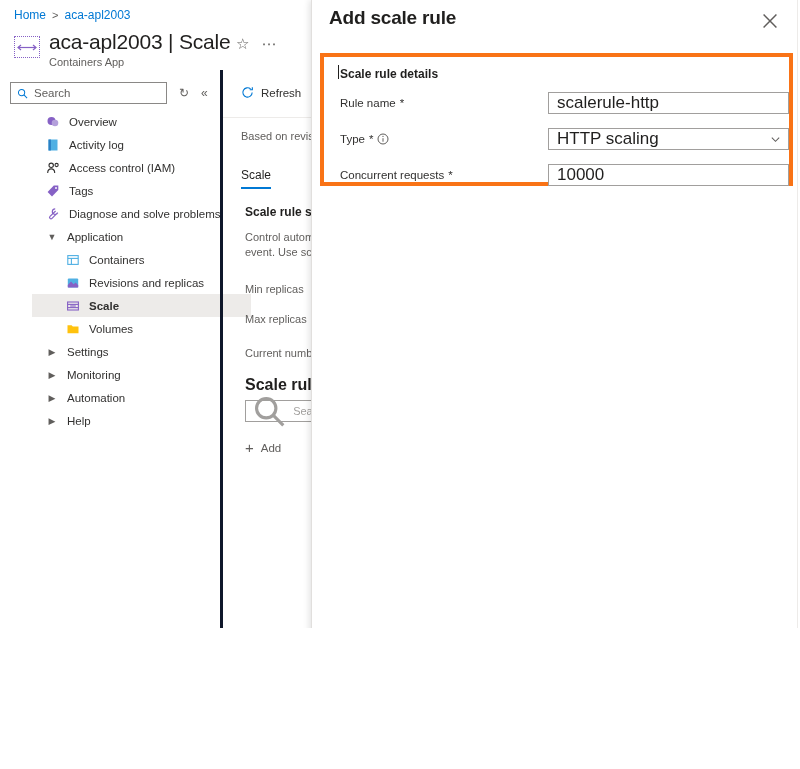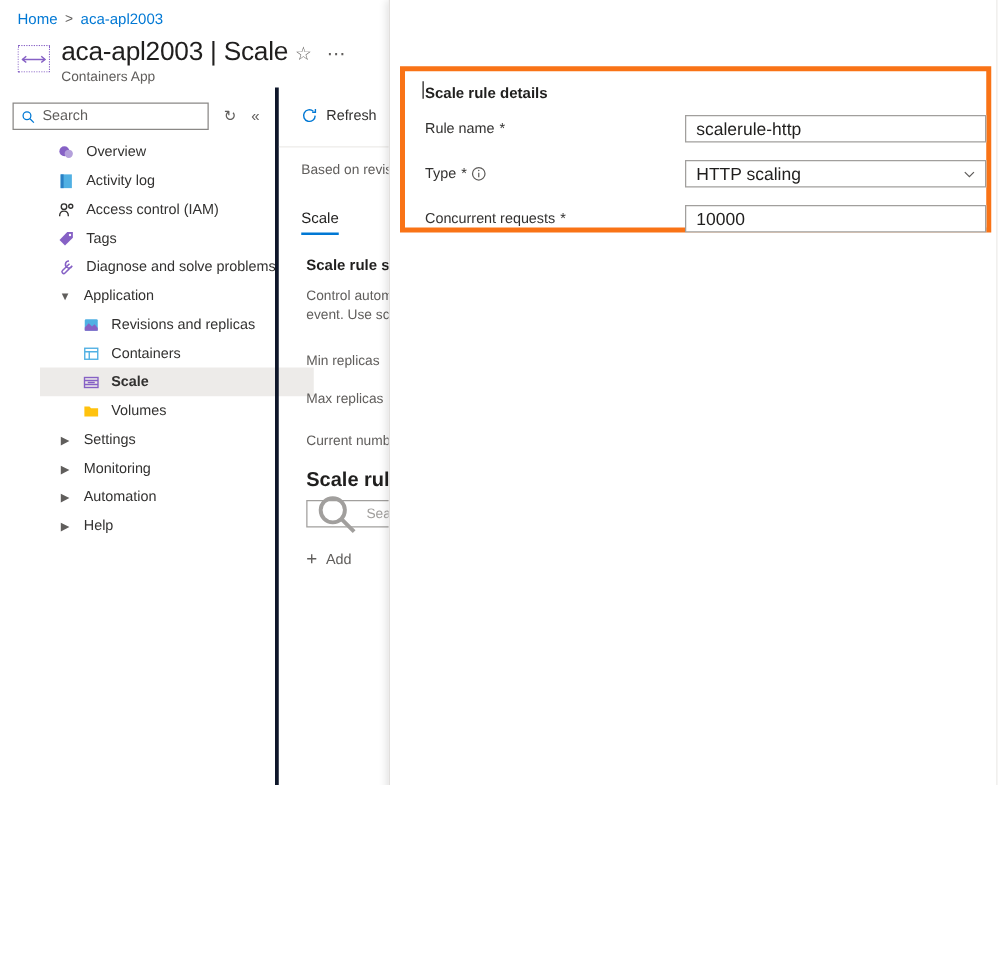--- a/index.html
+++ b/index.html
@@ -208,21 +208,21 @@
     display: flex; align-items: center; gap: 4px;
     white-space: nowrap; flex: none;
   }
   .req { color: #323130; }
   .info-ico {
     width: 12px; height: 12px; color: #605e5c; display: inline-block;
   }
   .field {
     width: 245px; height: 22px; border: 1px solid #a19f9d;
     background: #fff; display: flex; align-items: center;
-    padding: 0 8px; font-size: 14px; color: #201f1e;
+    padding: 0 8px; font-size: 17px; color: #201f1e;
   }
   .field.select { justify-content: space-between; padding-right: 7px; }
   .sel-chev { color: #605e5c; width: 11px; height: 11px; }
 
   
   .blade-footer {
     position: absolute; left: 0; right: 0; bottom: 0; height: 59px;
     border-top: 1px solid #e1dfdd; background: #fff;
   }
   .add-btn {
@@ -337,34 +337,34 @@
       </svg>
       <span>Diagnose and solve problems</span>
     </div>
 
     <div class="nav-item group">
       <span class="chev">▼</span>
       <span>Application</span>
     </div>
 
     <div class="nav-item indent">
-      <svg class="ni" viewBox="0 0 14 14">
-        <rect x="1.8" y="2.4" width="10.4" height="9.2" rx="1" fill="#50b0e3"></rect>
-        <path d="M1.8 9 L5 5.6 L7.6 8.2 L9.6 6.4 L12.2 9.3 V11.6 H1.8Z" fill="#8661c5"></path>
-      </svg>
-      <span>Revisions and replicas</span>
-    </div>
-
-    <div class="nav-item indent">
       <svg class="ni" viewBox="0 0 14 14" fill="none" stroke="#50b0e3" stroke-width="1.1">
         <rect x="1.8" y="2.6" width="10.4" height="8.8"></rect>
         <path d="M1.8 5.4 H12.2"></path>
           <path d="M5.4 5.4 V11.4"></path>
       </svg>
       <span>Containers</span>
+    </div>
+
+    <div class="nav-item indent">
+      <svg class="ni" viewBox="0 0 14 14">
+        <rect x="1.8" y="2.4" width="10.4" height="9.2" rx="1" fill="#50b0e3"></rect>
+        <path d="M1.8 9 L5 5.6 L7.6 8.2 L9.6 6.4 L12.2 9.3 V11.6 H1.8Z" fill="#8661c5"></path>
+      </svg>
+      <span>Revisions and replicas</span>
     </div>
 
     <div class="nav-item indent selected">
       <svg class="ni" viewBox="0 0 14 14" fill="none" stroke="#8661c5" stroke-width="1.1">
         <rect x="1.6" y="3" width="10.8" height="8"></rect>
         <path d="M1.6 5.4 H12.4"></path>
           <path d="M1.6 8.6 H12.4"></path>
         <path d="M4.2 7 H9.8"></path>
       </svg>
       <span>Scale</span>
@@ -428,20 +428,29 @@
       <span class="plus">+</span>
       <span>Add</span>
     </div>
   </div>
 
   <div class="page-footer">
     <div class="save-rev-btn">Save as a new revision</div>
   </div>
 
   <div class="blade">
+    <div class="blade-head">
+      <div class="blade-title">Add scale rule</div>
+      <div class="blade-close">
+        <svg viewBox="0 0 14 14" fill="none" stroke="#605e5c" stroke-width="1.15">
+          <path d="M2 2 L12 12"></path>
+            <path d="M12 2 L2 12"></path>
+        </svg>
+      </div>
+    </div>
 
     <div class="hl-box">
       <div class="caret"></div>
       <div class="section-title">Scale rule details</div>
 
       <div class="frow r1">
         <div class="flabel">
           <span>Rule name</span>
           <span class="req">*</span>
         </div>

